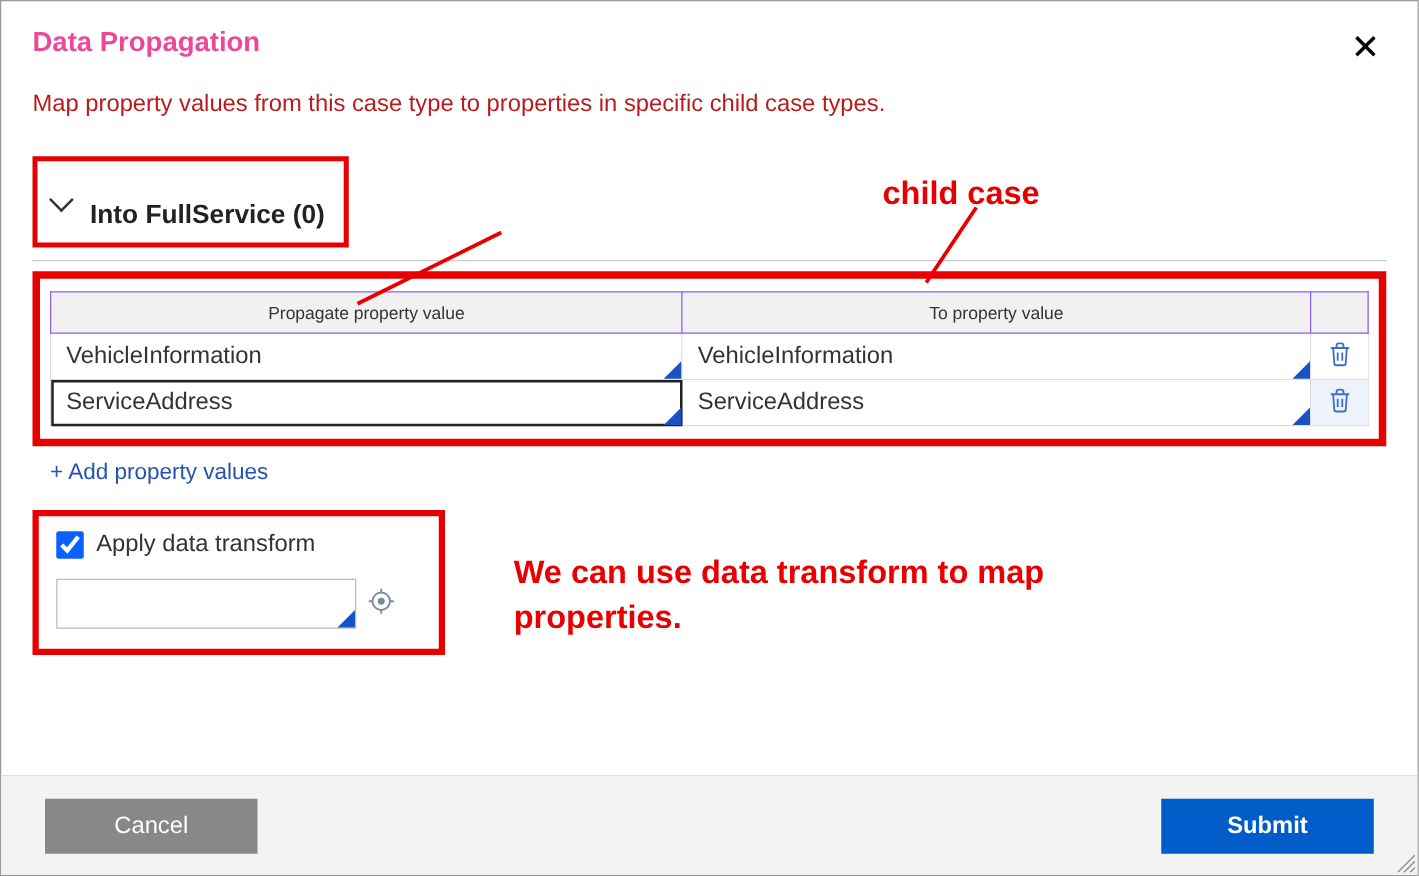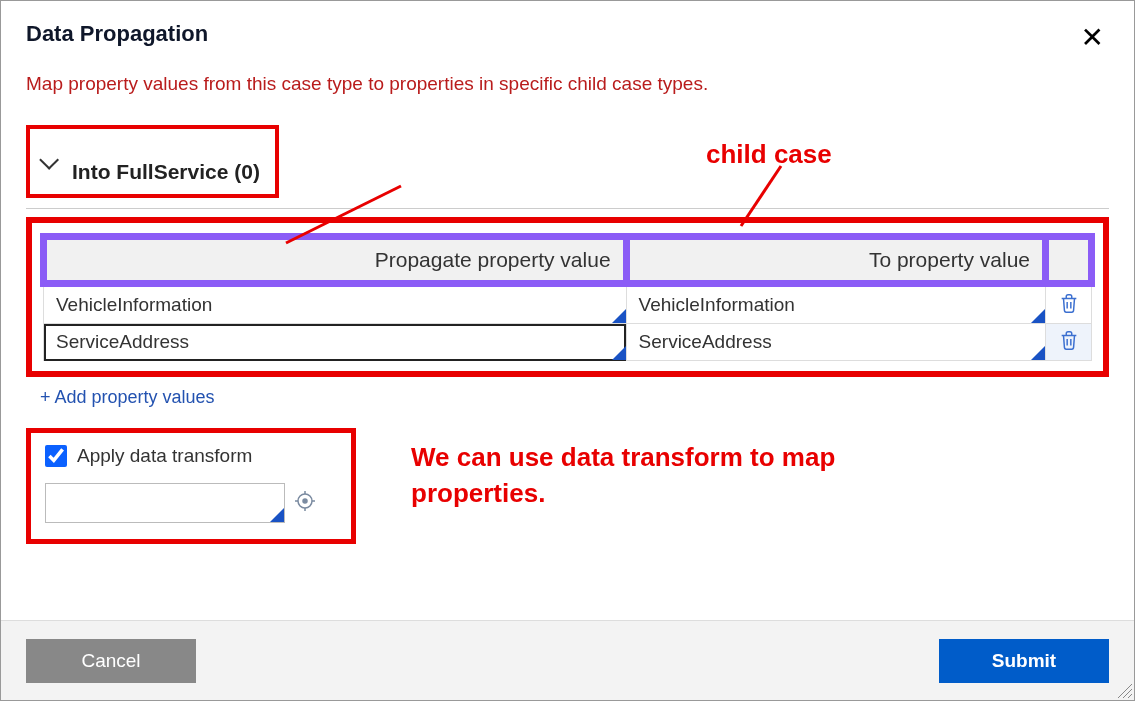--- a/index.html
+++ b/index.html
@@ -19,21 +19,21 @@
     }
     .dialog-header {
       display: flex;
       justify-content: space-between;
       align-items: flex-start;
       margin-bottom: 18px;
     }
     .dialog-title {
       font-size: 22px;
       font-weight: 700;
-      color: #0f172a;
+      color: #ec4899;
     }
     .close-x {
       font-size: 28px;
       font-weight: 400;
       cursor: pointer;
       line-height: 1;
       padding: 3px 5px;
     }
     .dialog-desc {
       font-size: 19px;
@@ -71,25 +71,25 @@
     .table-wrap {
       border: 6px solid #e80000;
       padding: 10px 8px 10px 8px;
       margin-top: 8px;
     }
     table {
       width: 100%;
       border-collapse: collapse;
     }
     th {
-      text-align: right;
+      text-align: center;
       font-weight: 400;
-      font-size: 21px;
+      font-size: 14px;
       background: #f1f1f1;
-      border: 7px solid #8b5cf6;
+      border: 1px solid #8b5cf6;
       padding: 8px 12px;
       color: #333;
     }
     th:last-child { width: 46px; }
     td {
       border: 1px solid #ddd;
       padding: 0;
       position: relative;
     }
     td.prop-cell {
@@ -171,21 +171,21 @@
     .line-svg { position: absolute; pointer-events: none; }
     .footer {
       position: absolute;
       left: 0; right: 0; bottom: 0;
       height: 80px;
       background: #f3f3f3;
       border-top: 1px solid #ddd;
       display: flex;
       justify-content: space-between;
       align-items: center;
-      padding: 0 25px;
+      padding: 0 35px;
     }
     .btn {
       min-width: 170px;
       height: 44px;
       font-size: 19px;
       border: none;
       cursor: pointer;
       display: flex;
       align-items: center;
       justify-content: center;

